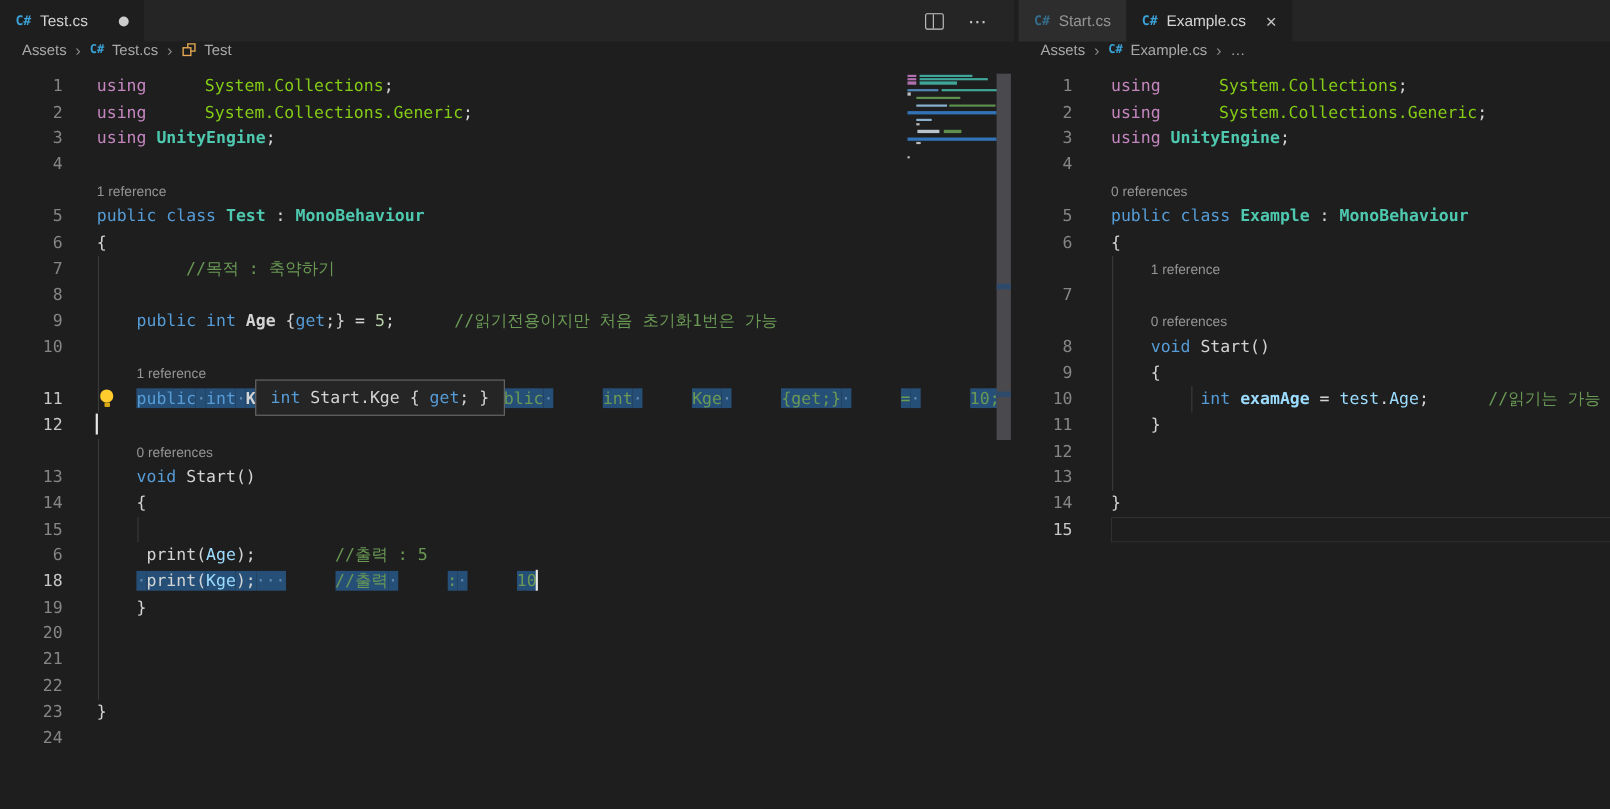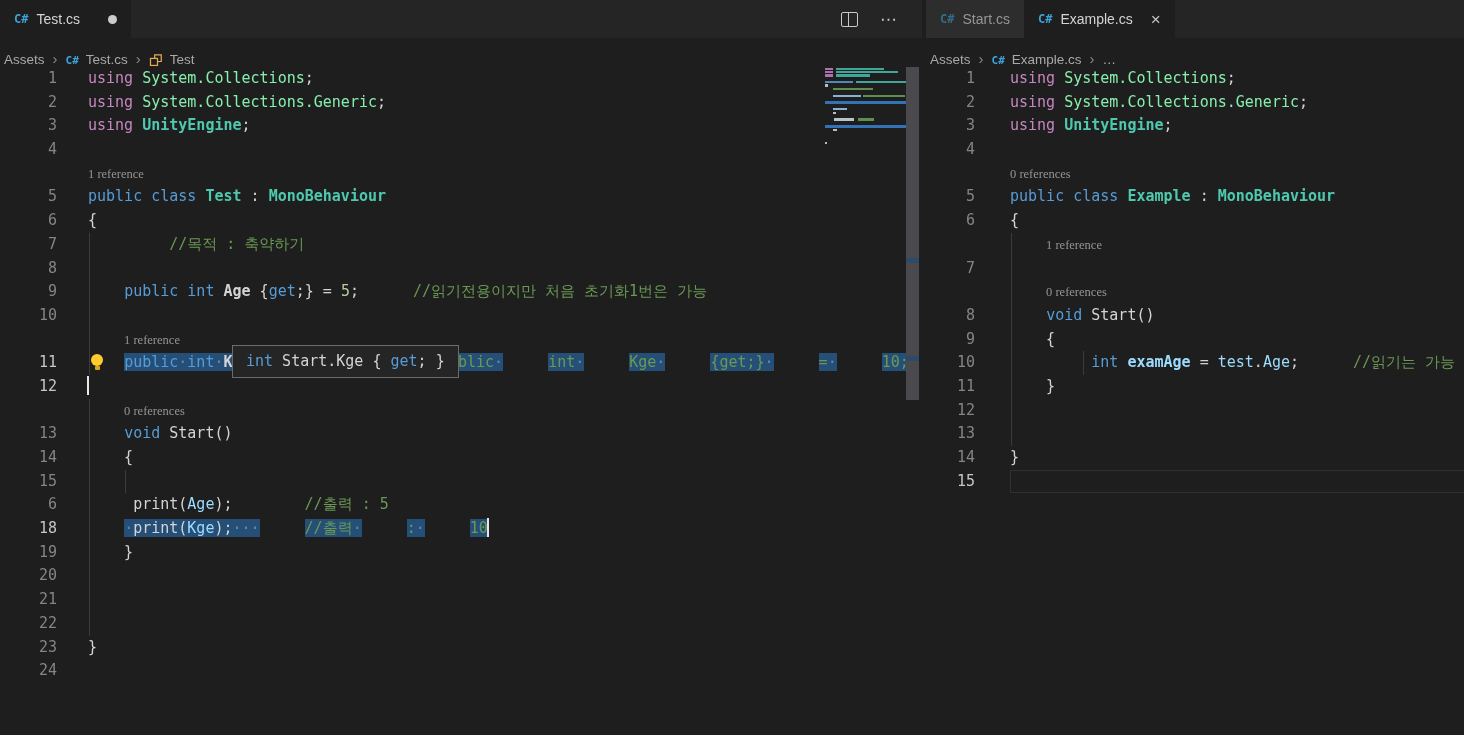--- a/index.html
+++ b/index.html
@@ -17,40 +17,40 @@
   .cs-icon{font-family:"DejaVu Sans Mono",monospace;font-weight:bold;font-size:12px;color:#3ba3d8;}
   .tab .dim{opacity:.55;}
   .dot{width:9px;height:9px;border-radius:50%;background:#cccccc;margin-left:20px;}
   .close{color:#c5c5c5;font-size:17px;line-height:17px;margin-left:10px;}
   .tab-actions{margin-left:auto;display:flex;align-items:center;gap:22px;padding-right:24px;color:#c8c8c8;}
   .split-icon{position:relative;width:15px;height:13px;border:1px solid #c8c8c8;border-radius:2px;display:inline-block;}
   .split-icon::after{content:"";position:absolute;left:6px;top:0;bottom:0;width:1px;background:#c8c8c8;}
   .more{font-size:17px;letter-spacing:1px;}
 
   
-  .breadcrumb{position:absolute;top:38px;left:0;right:0;height:29px;display:flex;align-items:flex-end;
-    padding-left:4px;gap:7px;font-size:13.5px;color:#a9a9a9;background:#1e1e1e;}
+  .breadcrumb{position:absolute;top:38px;left:0;right:0;height:29px;display:flex;align-items:flex-start;
+    padding-left:20px;gap:7px;font-size:13.5px;color:#a9a9a9;background:#1e1e1e;}
   .bc-sep{color:#8a8a8a;font-size:15px;margin:0 1px;}
   .breadcrumb .cs-icon{font-size:11px;}
   .class-icon svg{display:block;}
 
   
   .code-area{position:absolute;top:67px;left:0;right:0;font-family:"DejaVu Sans Mono",monospace;font-size:15px;}
   .row{position:relative;height:23.7px;white-space:pre;}
   .num{position:absolute;left:0;top:0;width:57px;text-align:right;color:#858585;line-height:23.7px;}
   .g-right .num{width:49px;}
   .num.active{color:#c6c6c6;}
   .line{position:absolute;left:88px;top:0;right:0;line-height:23.7px;color:#d4d4d4;cursor:text;}
   .g-right .line{left:84px;}
-  .lens{position:absolute;top:0;font-size:12.5px;color:#959595;line-height:25px;font-family:Liberation Serif, serif;cursor:pointer;}
+  .lens{position:absolute;top:0;font-size:12.5px;color:#959595;line-height:25px;font-family:Liberation Sans, sans-serif;cursor:pointer;}
   .guide{position:absolute;top:0;bottom:0;width:1px;background:#3b3b3b;}
   .curline{position:absolute;left:84px;right:0;top:0;bottom:0;border:1px solid #303031;border-right:none;}
 
   
-  .u{color:#C586C0;} .k{color:#569CD6;} .t{color:#4EC9B0;font-weight:bold;} .ns{color:#86efac;}
+  .u{color:#C586C0;} .k{color:#569CD6;} .t{color:#4EC9B0;font-weight:bold;} .ns{color:#84cc16;margin-left:44px;}
   .w{color:#D4D4D4;} .d{color:#D4D4D4;font-weight:bold;} .v{color:#9CDCFE;} .vb{color:#9CDCFE;font-weight:bold;}
   .n{color:#B5CEA8;} .c{color:#6A9955;margin-left:45px;} .ws{color:#6389ad;}
   .sel{background:#264F78;}
   .cur{display:inline-block;width:2px;height:19px;background:#e7e7e7;margin-left:-1px;vertical-align:-4px;}
 
   
   .bulb{position:absolute;top:3px;width:14px;height:17px;cursor:pointer;}
   .bulb::before{content:"";position:absolute;left:1px;top:0;width:12px;height:12px;border-radius:50%;background:#ffcb2d;}
   .bulb::after{content:"";position:absolute;left:4.5px;top:12px;width:5px;height:4px;background:#d8a714;border-radius:1px;}
 

